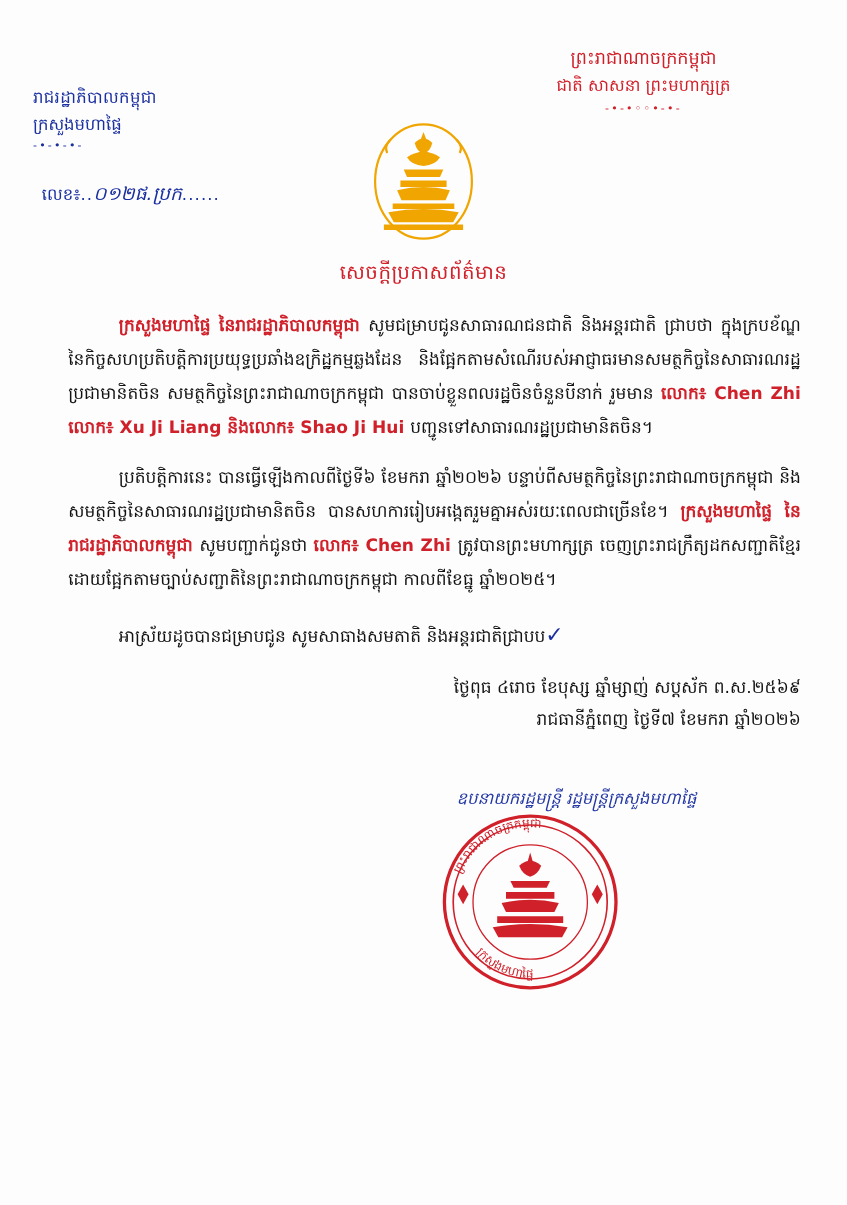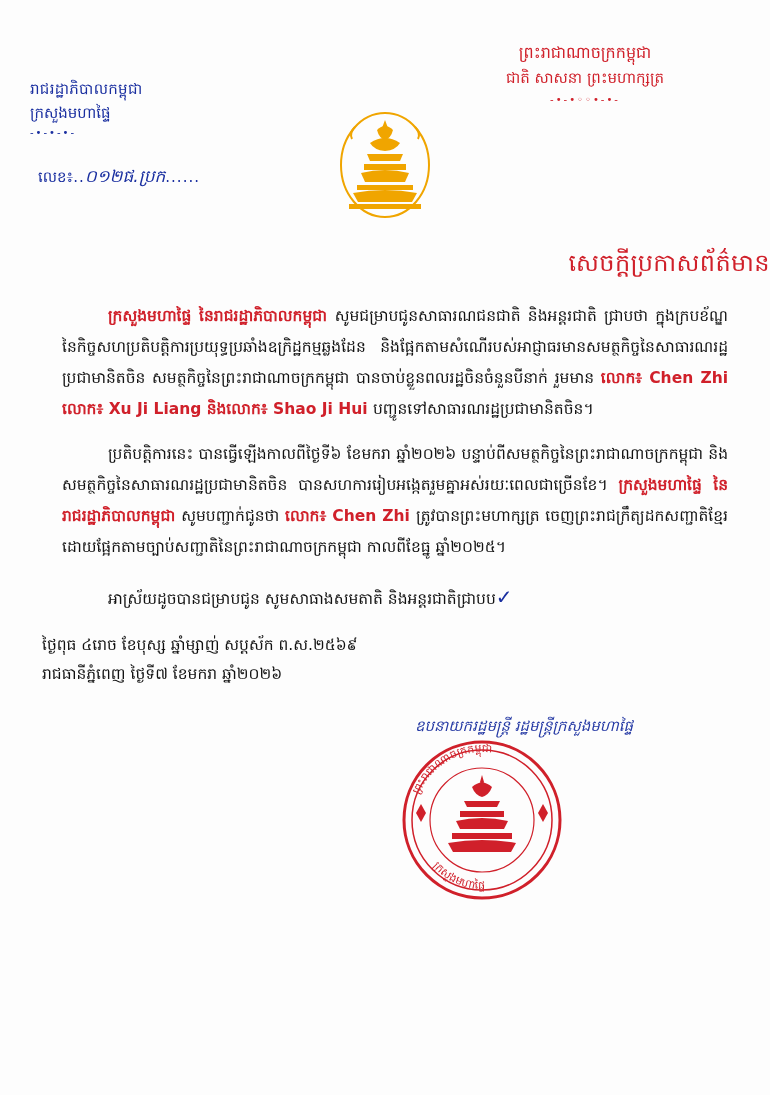--- a/index.html
+++ b/index.html
@@ -93,41 +93,42 @@
     position: absolute;
     left: 50%;
     top: 110px;
     transform: translateX(-50%);
     width: 96px;
     height: 110px;
   }
 
   
   .doc-title {
-    text-align: right;
+    text-align: center;
     color: #d0202a;
-    font-size: 24px;
-    margin-top: 18px;
+    font-size: 18px;
+    margin-top: 6px;
     letter-spacing: .4px;
   }
 
   
   .body {
     margin: 18px 42px 0 62px;
     font-size: 15.5px;
     line-height: 2.0;
     color: #111;
     text-align: justify;
   }
   .body p { margin: 0 0 14px 0; text-indent: 46px; }
   .red-b { color: #d0202a; font-weight: bold; }
 
   
   .signoff {
     margin: 6px 42px 0 42px;
+    text-align: right;
     font-size: 15.5px;
     line-height: 1.9;
     color: #111;
   }
   .signoff .l { display: block; }
 
   
   .stamp-wrap {
     position: absolute;
     left: 392px;

